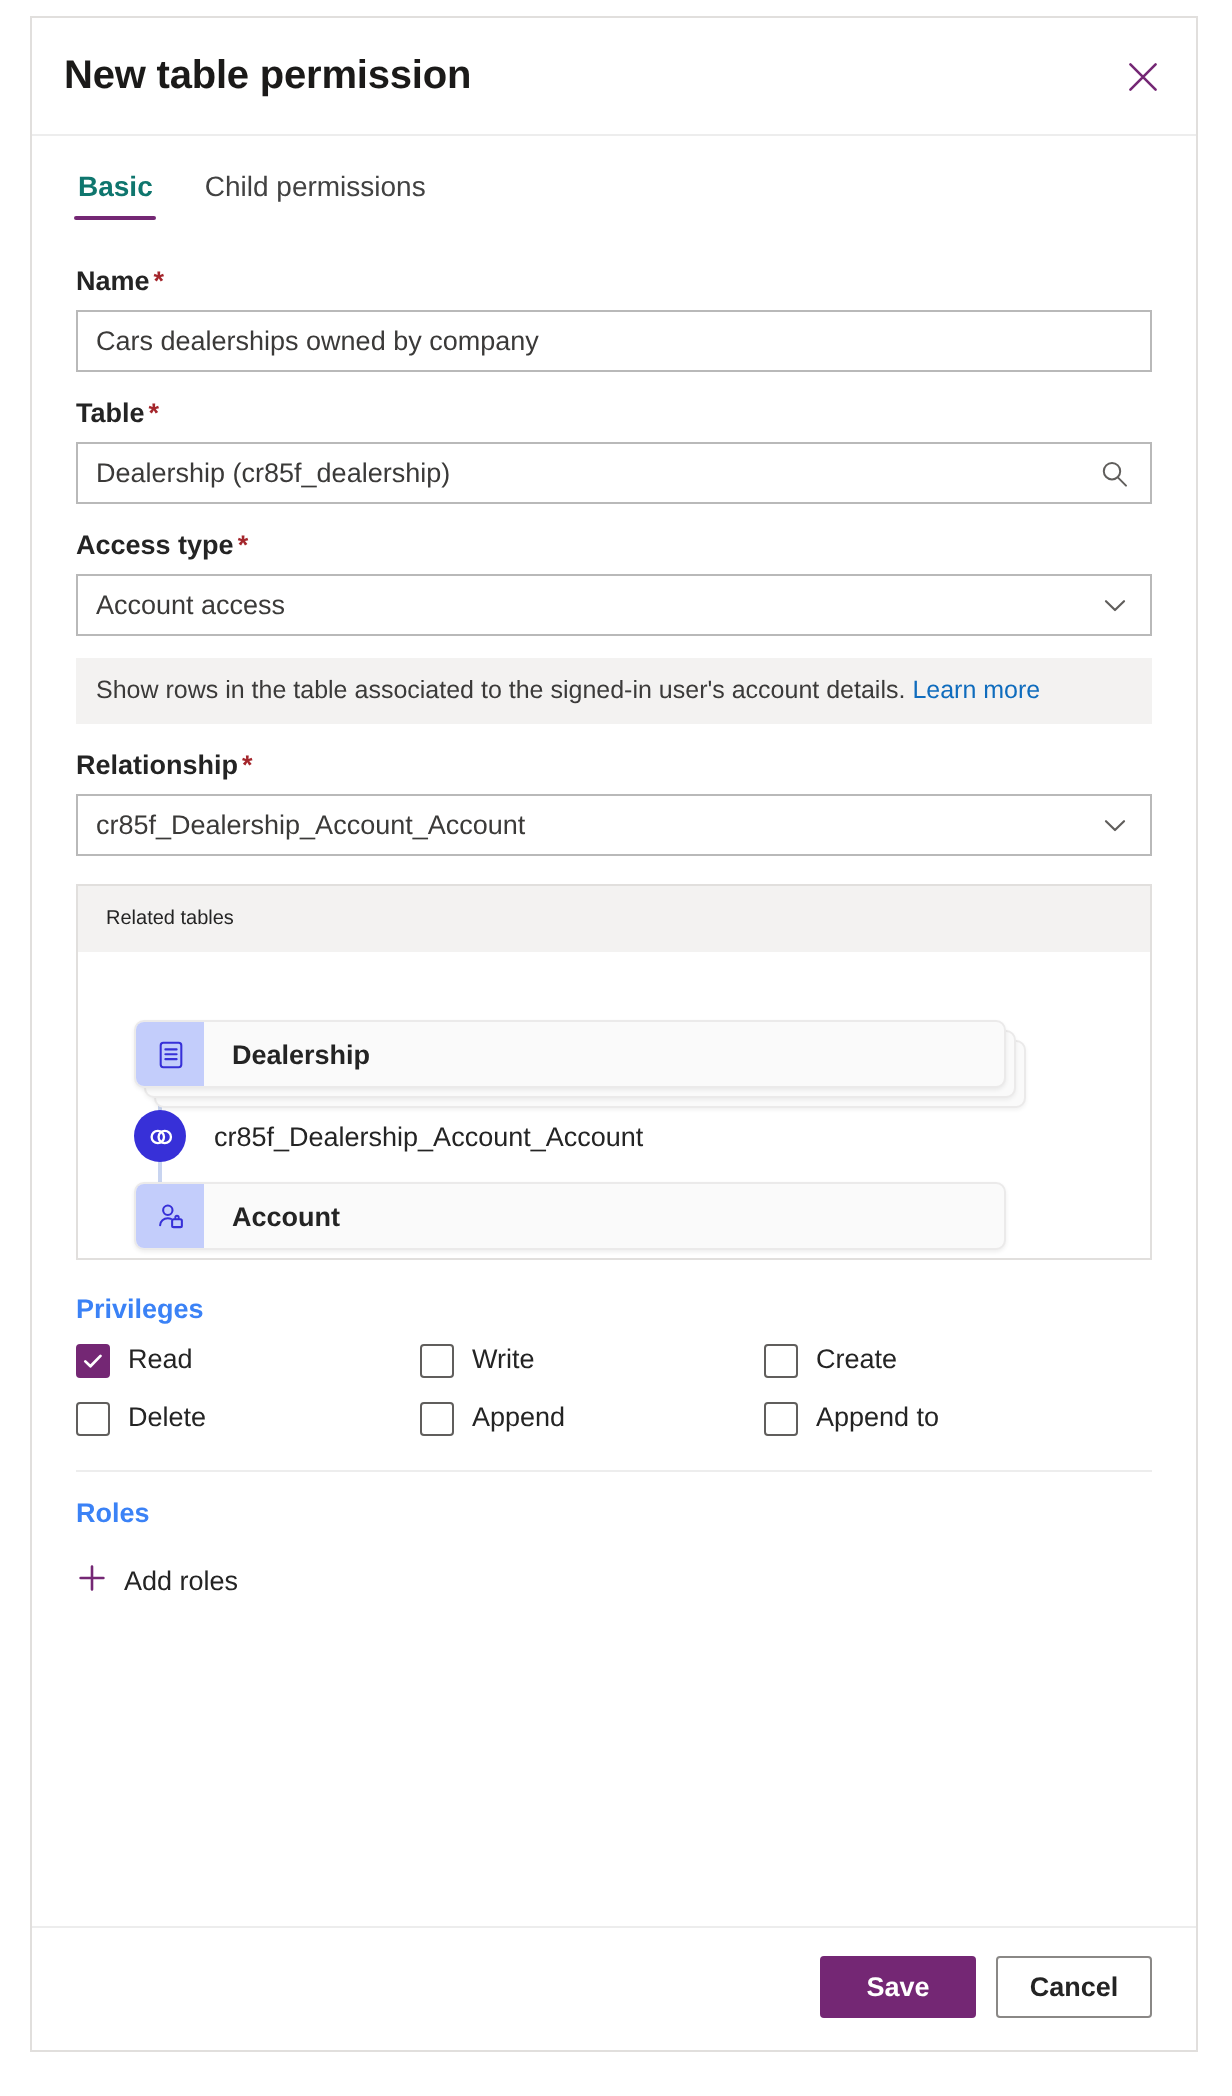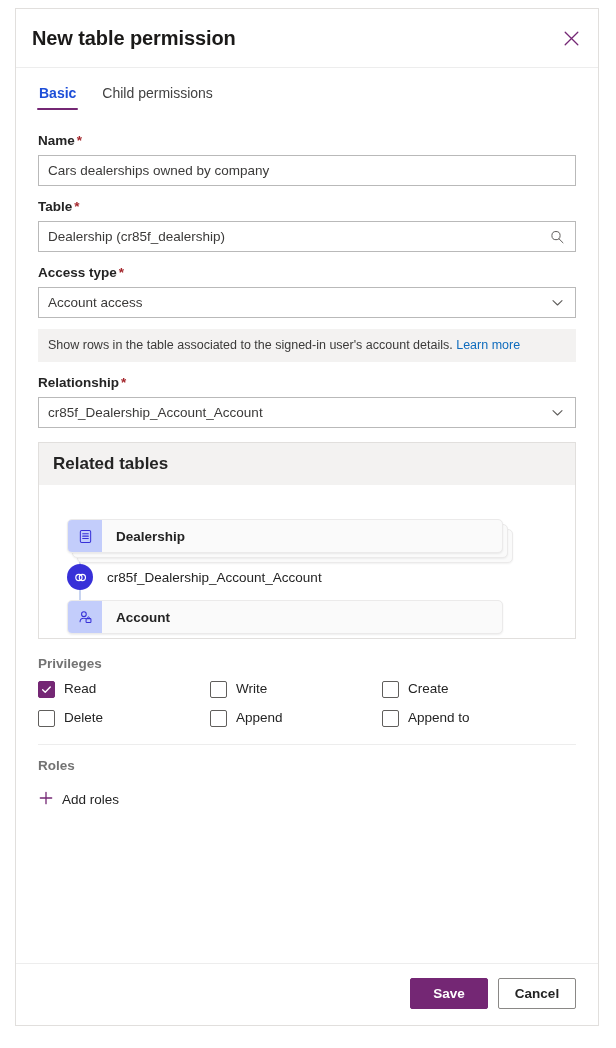--- a/index.html
+++ b/index.html
@@ -77,21 +77,21 @@
     font-size: 14px;
     line-height: 20px;
     color: #424242;
     padding: 0 2px 7px 2px;
     cursor: pointer;
     background: none;
     border: none;
     font-family: inherit;
   }
   .tab.active {
-    color: #1d4ed8;
+    color: #0f766e;
     font-weight: 600;
   }
   .tab.active::after {
     content: "";
     position: absolute;
     left: 0;
     right: 0;
     bottom: 0;
     height: 2px;
     background: #742774;
@@ -164,22 +164,22 @@
   
   .related-box {
     margin-top: 14px;
     border: 1px solid #e1dfdd;
     background: #ffffff;
     box-sizing: border-box;
   }
   .related-head {
     background: #f3f2f1;
     padding: 11px 14px;
-    font-size: 17px;
-    font-weight: 700;
+    font-size: 10px;
+    font-weight: 400;
     color: #242424;
   }
   .diagram {
     position: relative;
     padding: 16px 14px 18px 14px;
     height: 135px;
     box-sizing: border-box;
     margin-top: 18px;
   }
   .connector {
@@ -252,21 +252,21 @@
   .rel-name {
     margin-left: 14px;
     font-size: 13.5px;
     color: #242424;
   }
 
   
   .section-label {
     font-size: 13.5px;
     font-weight: 600;
-    color: #737373;
+    color: #3b82f6;
     margin: 17px 0 9px 0;
   }
   .priv-grid {
     display: grid;
     grid-template-columns: 172px 172px 1fr;
     row-gap: 11px;
   }
   .priv {
     display: flex;
     align-items: center;

